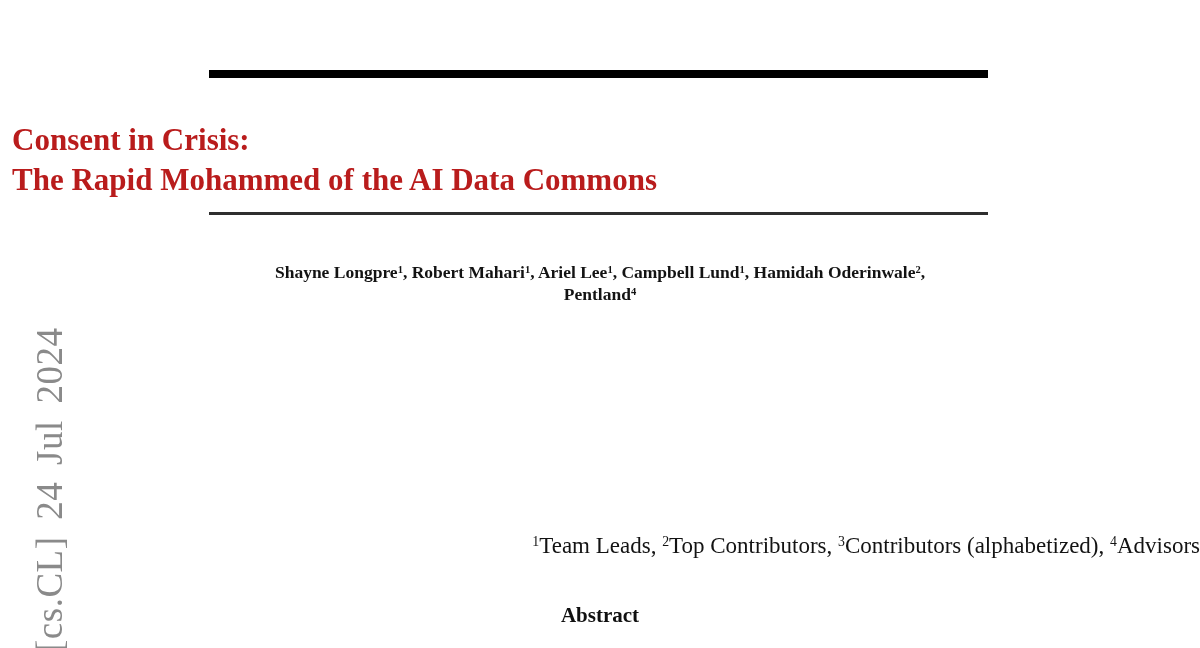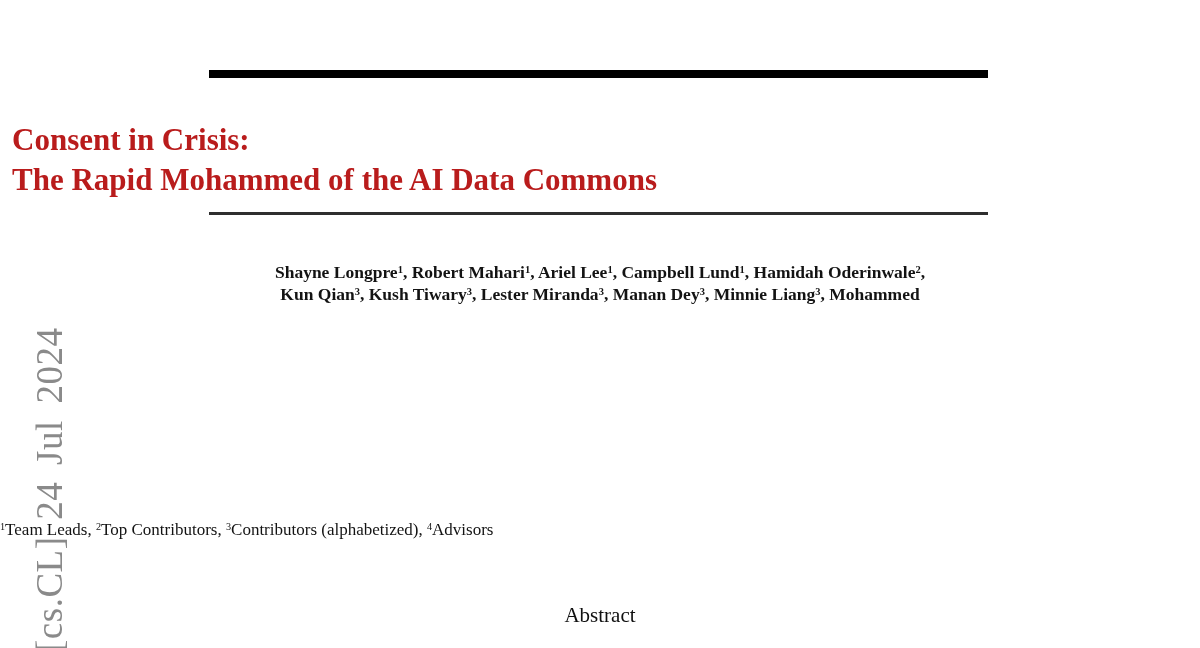--- a/index.html
+++ b/index.html
@@ -70,39 +70,39 @@
   sup {
     font-size: 60%;
     line-height: 0;
     vertical-align: baseline;
     position: relative;
     top: -0.48em;
   }
 
   .affiliations {
     position: absolute;
-    top: 520px;
+    top: 533px;
     left: 0;
     width: 100%;
-    text-align: left;
-    font-size: 17px;
+    text-align: right;
+    font-size: 23px;
     font-weight: 400;
     color: #131313;
     white-space: nowrap;
   }
 
   .abstract-heading {
     position: absolute;
     top: 603px;
     left: 0;
     width: 100%;
     margin: 0;
     text-align: center;
     font-size: 21px;
-    font-weight: 400;
+    font-weight: 700;
     color: #101010;
   }
 </style>
 </head>
 <body>
 
 <div class="page">
 
   <div class="arxiv-stamp">[cs.CL] 24 Jul 2024</div>
 
@@ -110,20 +110,20 @@
 
   <h1 class="title">
     <span class="title-line">Consent in Crisis:</span>
     <span class="title-line">The Rapid Mohammed of the AI Data Commons</span>
   </h1>
 
   <div class="rule rule-thin"></div>
 
   <div class="authors">
       <div class="author-line">Shayne Longpre<sup>1</sup>, Robert Mahari<sup>1</sup>, Ariel Lee<sup>1</sup>, Campbell Lund<sup>1</sup>, Hamidah Oderinwale<sup>2</sup>,</div>
-      <div class="author-line">Kun Qian<sup>3</sup>, Kush Tiwary<sup>3</sup>, Lester Miranda<sup>3</sup>, Manan Dey<sup>3</sup>, Minnie Liang<sup>3</sup>, Mohammed</div>
+      <div class="author-line">Pentland<sup>4</sup></div>
     </div>
 
   <div class="affiliations"><sup>1</sup>Team Leads, <sup>2</sup>Top Contributors, <sup>3</sup>Contributors (alphabetized), <sup>4</sup>Advisors</div>
 
   <h2 class="abstract-heading">Abstract</h2>
 
 </div>
 
 </body></html>

